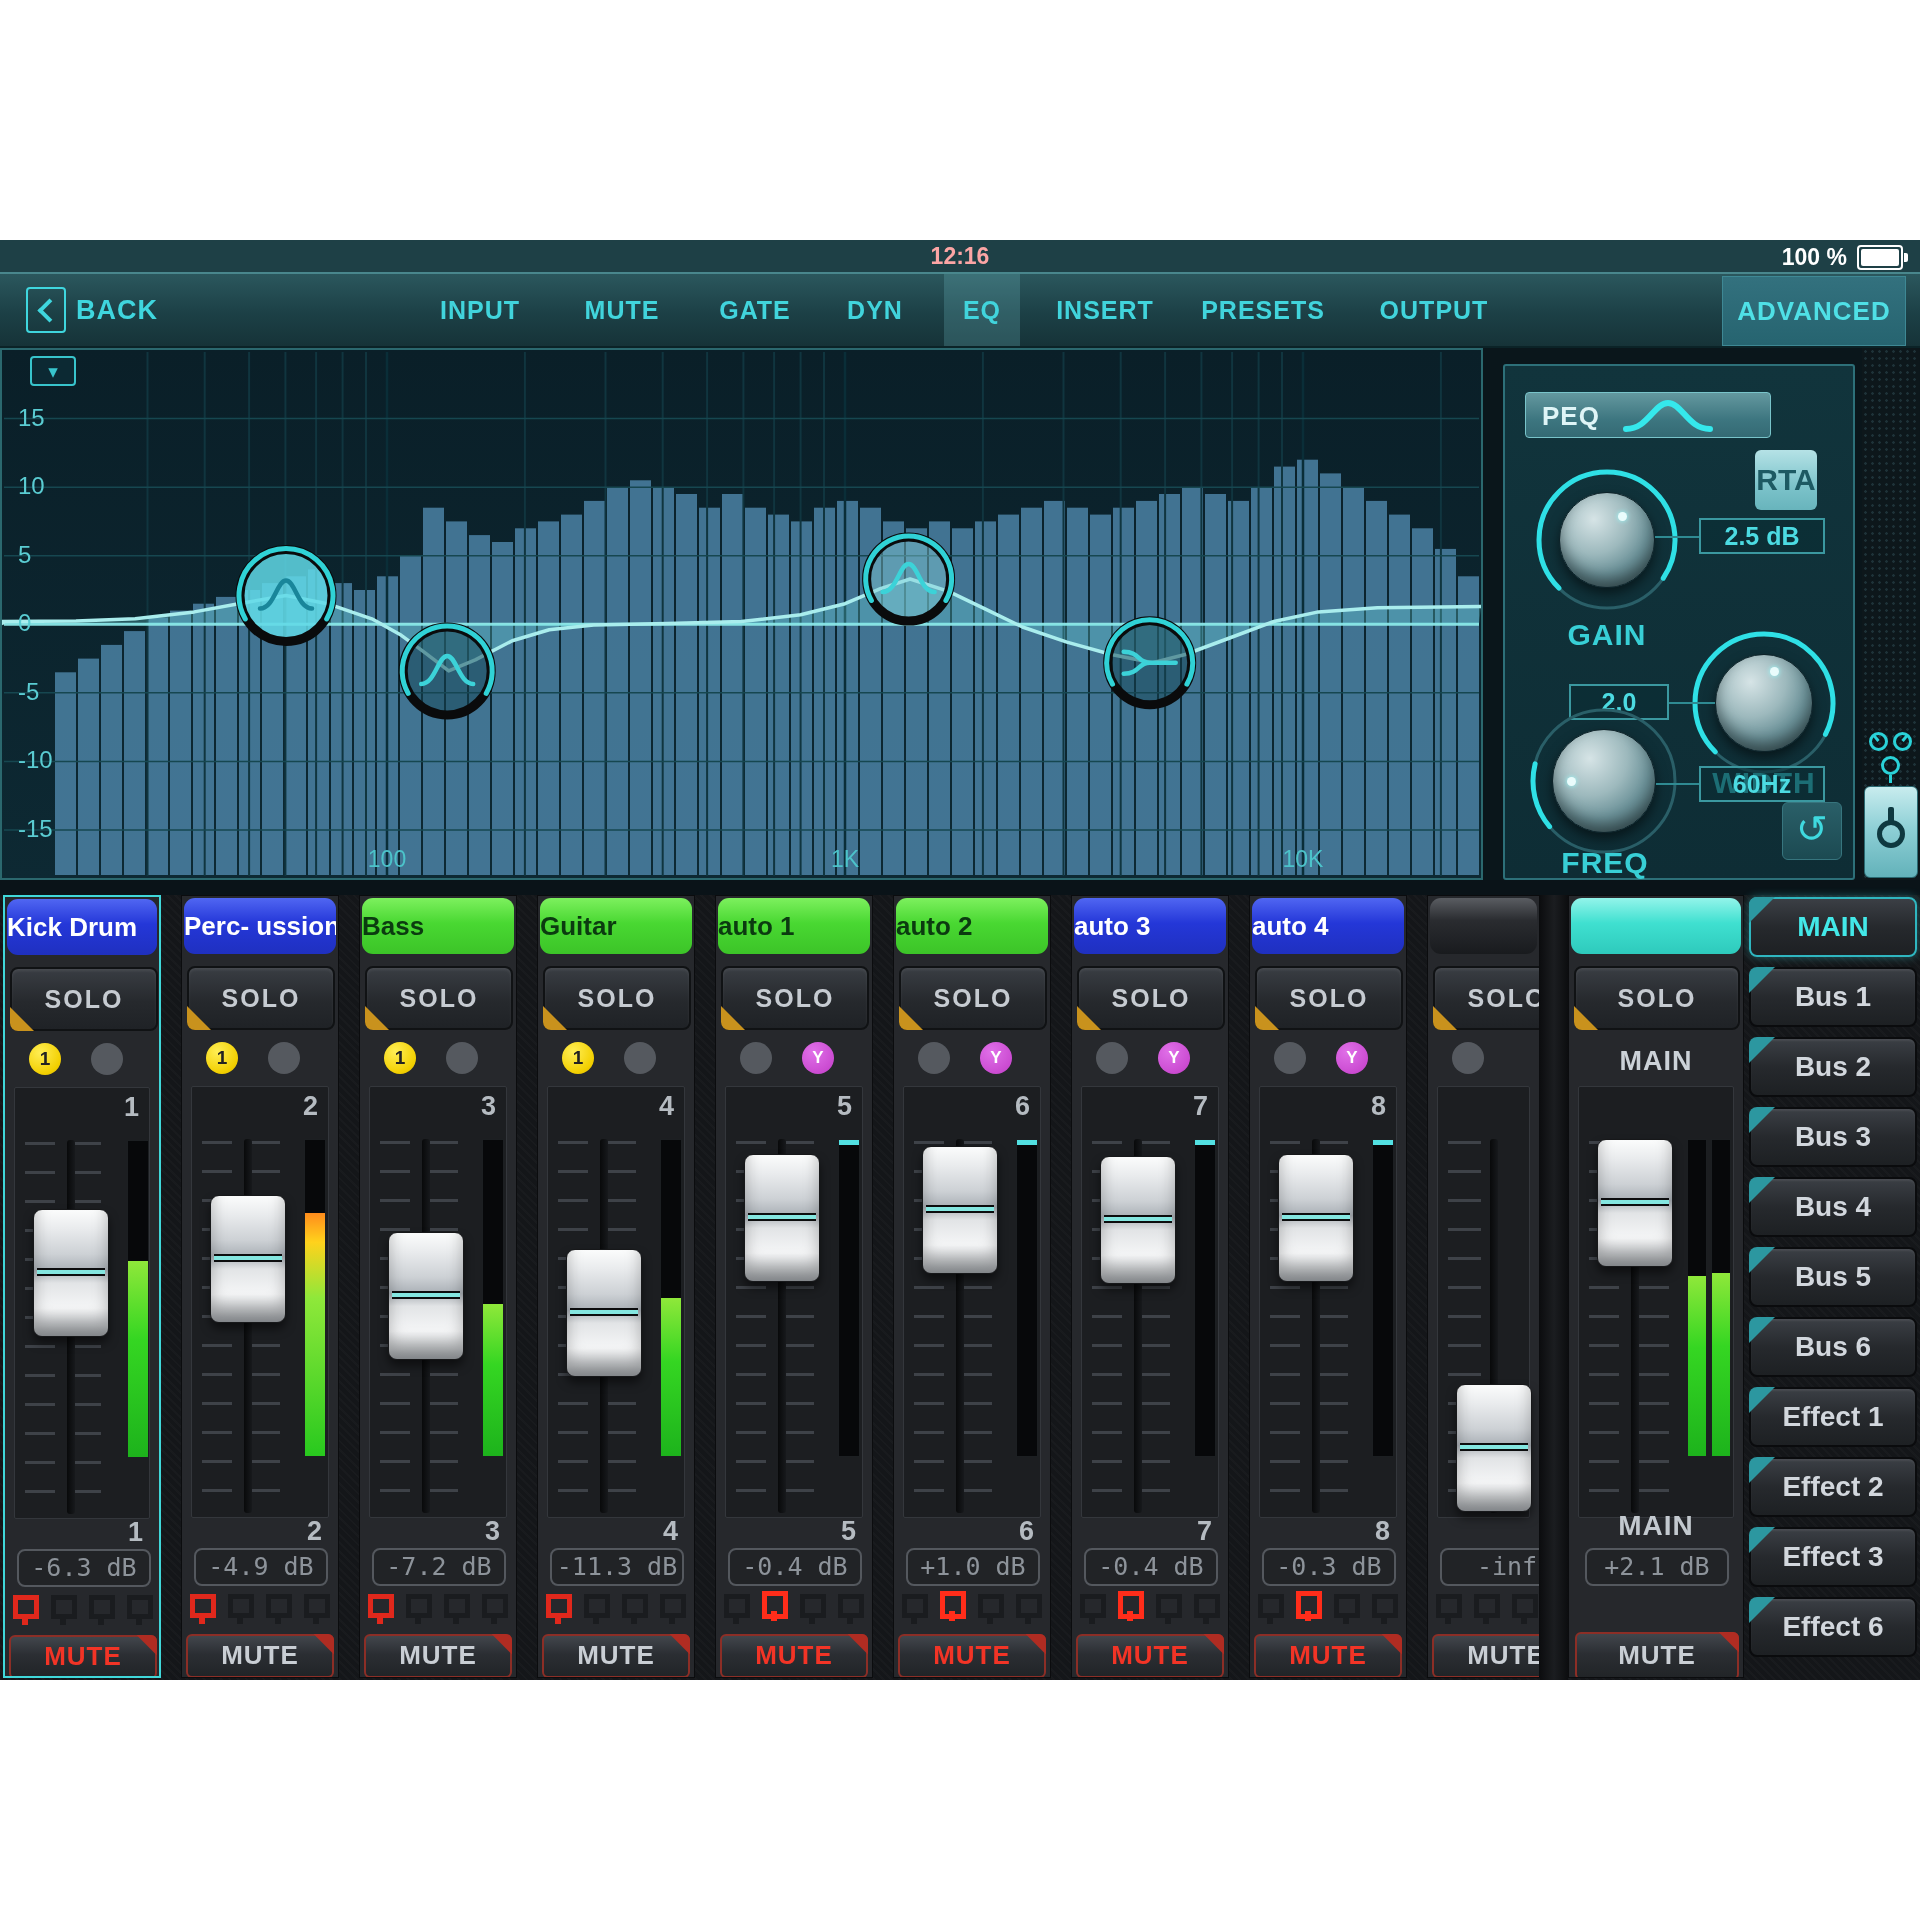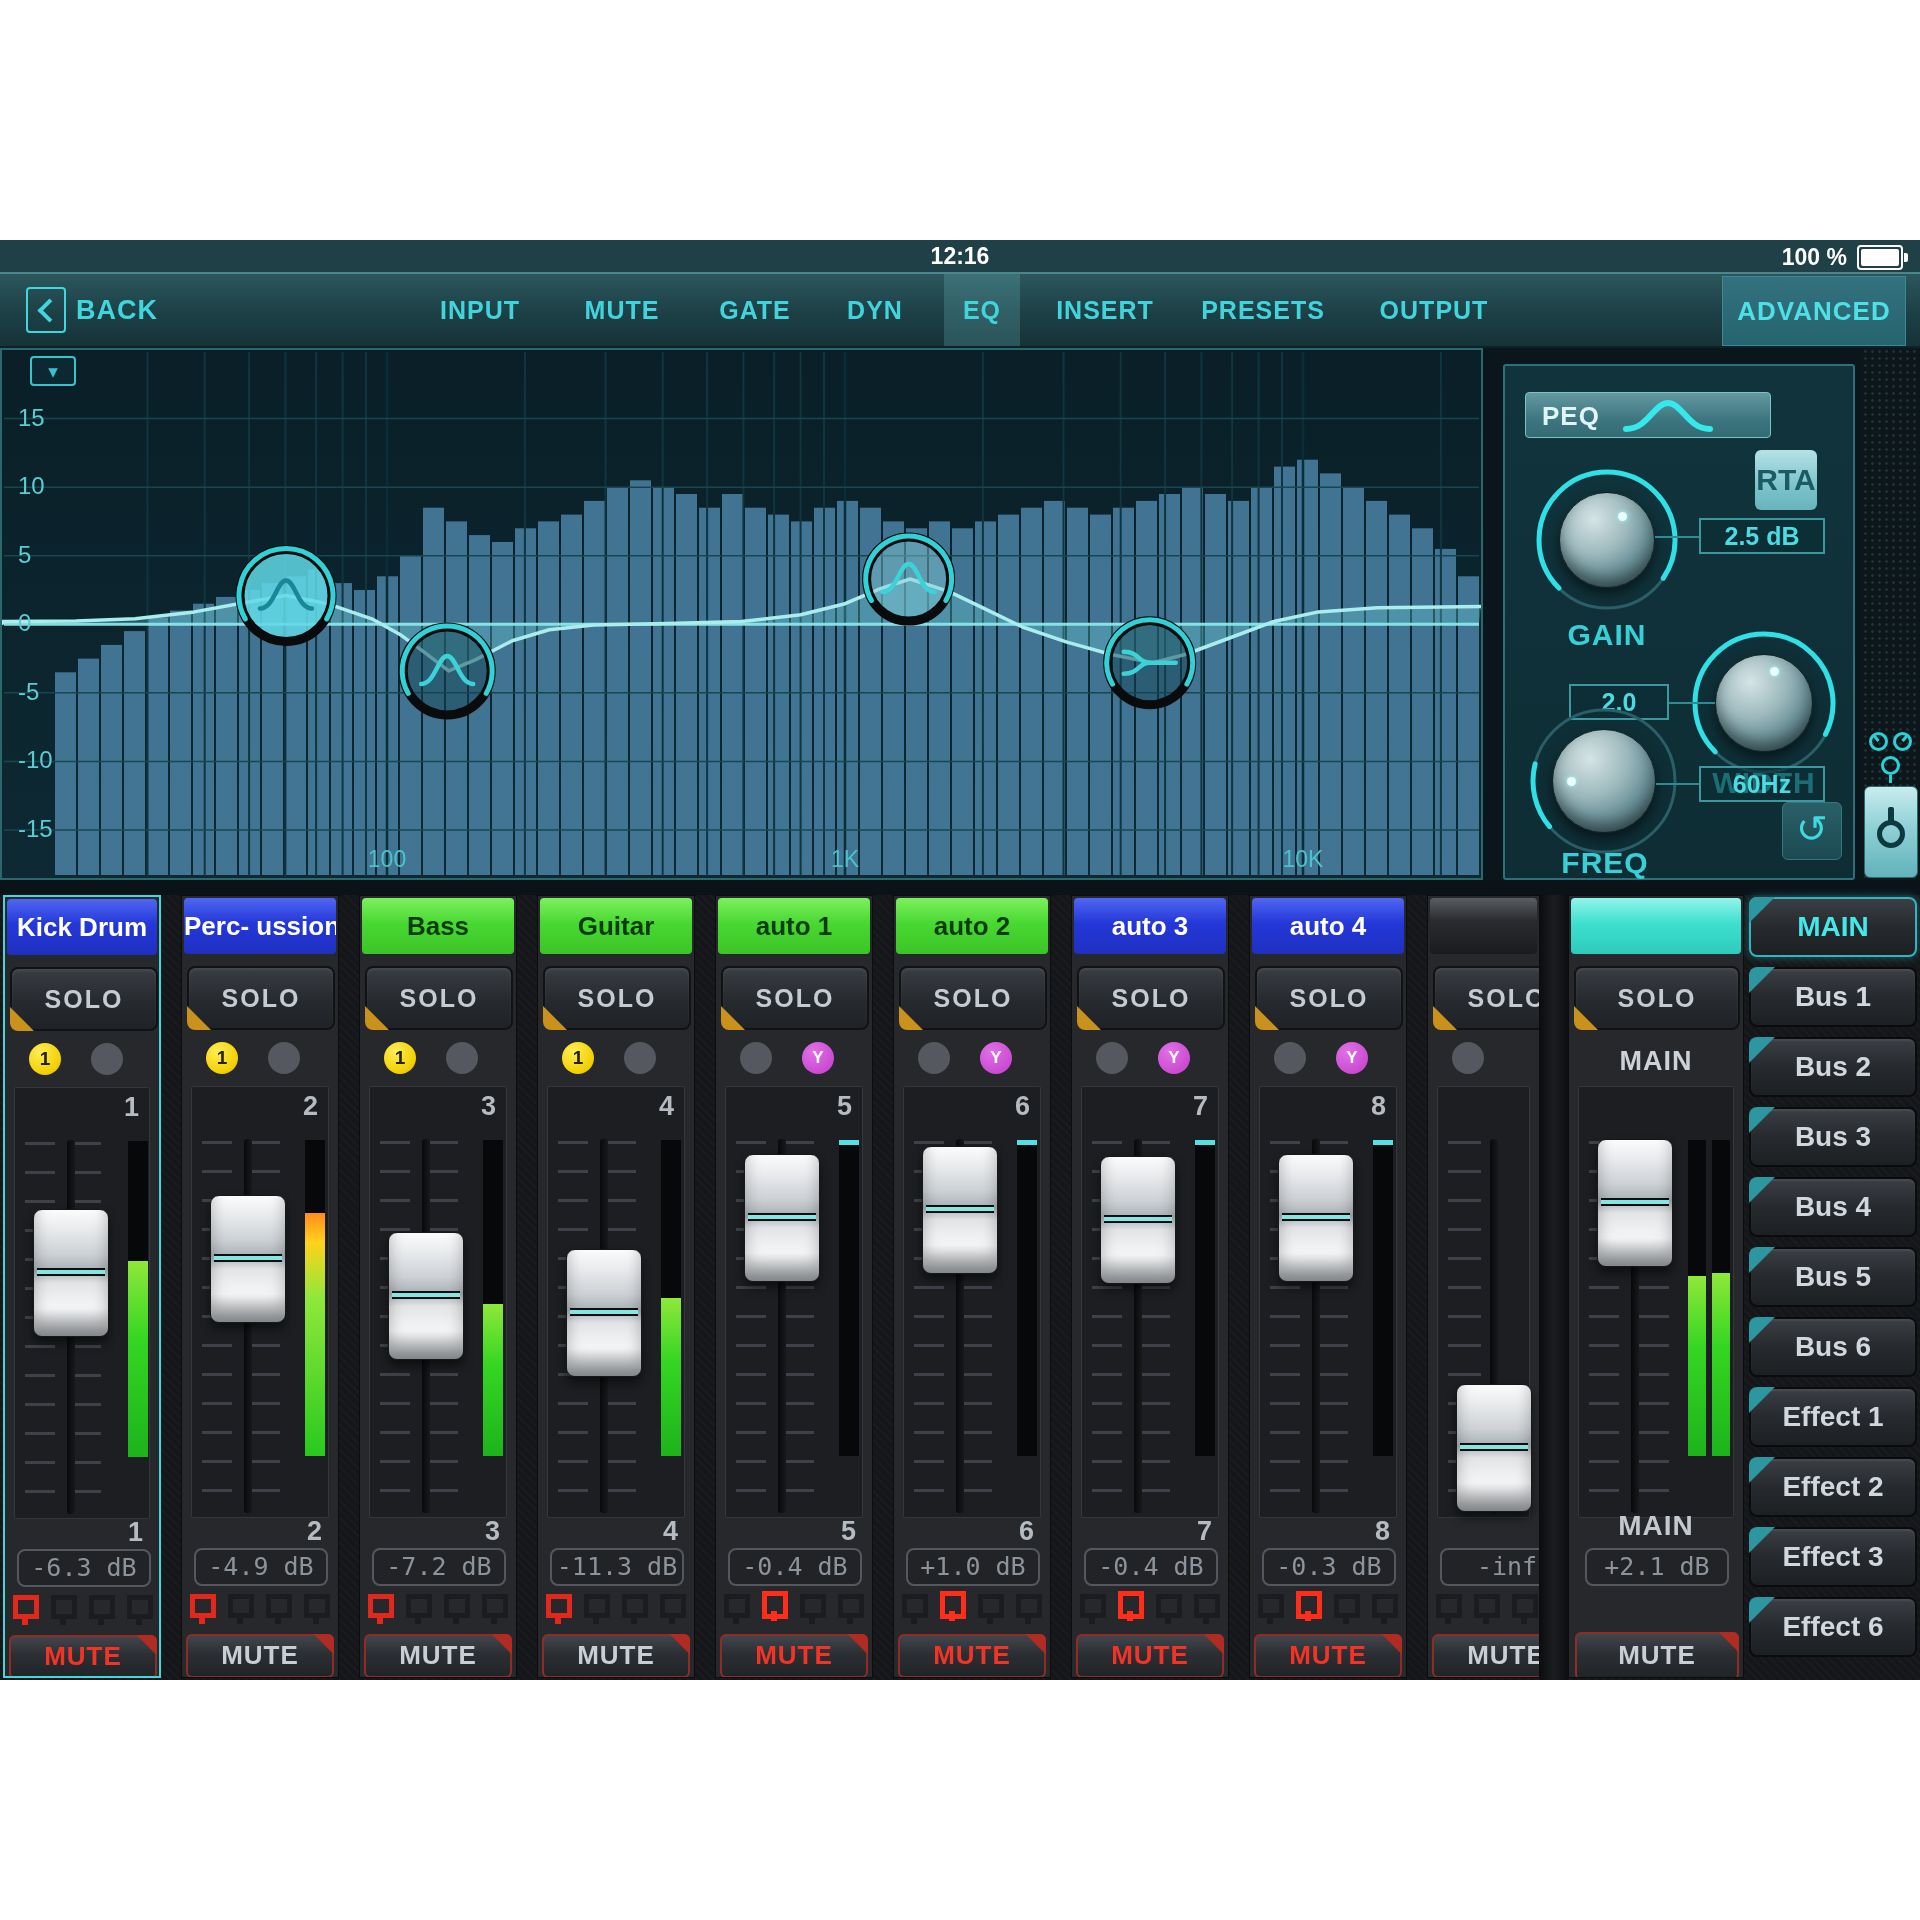--- a/index.html
+++ b/index.html
@@ -1,21 +1,21 @@
 <!DOCTYPE html>
 <html><head>
 <meta charset="utf-8">
 <style>
   html,body{margin:0;padding:0;}
   body{width:1920px;height:1920px;background:#ffffff;font-family:"Liberation Sans",sans-serif;position:relative;overflow:hidden;}
   .app{position:absolute;top:240px;left:0;width:1920px;height:1440px;background:#0a1318;}
 
   
   .statusbar{position:absolute;top:0;left:0;right:0;height:32px;background:#1e4046;}
-  .time{position:absolute;left:50%;top:3px;transform:translateX(-50%);color:#ffffff;font-size:23px;font-weight:bold;}
+  .time{position:absolute;left:50%;top:3px;transform:translateX(-50%);color:#fca5a5;font-size:23px;font-weight:bold;}
   .battery-wrap{position:absolute;right:12px;top:4px;display:flex;align-items:center;color:#fff;font-size:23px;font-weight:bold;}
   .batt-body{width:42px;height:21px;border:2px solid #fff;border-radius:4px;position:relative;margin-left:10px;}
   .batt-body::after{content:"";position:absolute;inset:2px;background:#fff;border-radius:2px;}
   .batt-nub{width:4px;height:9px;background:#fff;border-radius:0 2px 2px 0;margin-left:1px;}
 
   
   .navbar{position:absolute;top:32px;left:0;right:0;height:76px;background:linear-gradient(180deg,#2b575d,#1c4046 55%,#163338);border-top:2px solid #49878d;border-bottom:2px solid #0b2327;box-sizing:border-box;}
   .nav-tab{position:absolute;top:0;height:72px;line-height:72px;transform:translateX(-50%);color:#41d4dc;font-size:25px;font-weight:bold;letter-spacing:1px;white-space:nowrap;}
   .nav-tab-bg{position:absolute;top:0;height:72px;width:76px;transform:translateX(-50%);background:rgba(125,205,215,.22);}
   .back{position:absolute;left:26px;top:13px;display:flex;align-items:center;}
@@ -55,21 +55,21 @@
   .mk2{left:26px;top:2px;} .mk2::after{transform:rotate(40deg);}
   .mk3{left:14px;top:26px;} .mk3::after{transform:rotate(180deg);top:8px;}
   .power-btn{position:absolute;left:2px;top:438px;width:54px;height:92px;background:linear-gradient(180deg,#c8ecee,#8fd0d6 45%,#63b2ba);border-radius:6px;border:1px solid #2a6a72;box-sizing:border-box;}
   .power-circle{position:absolute;left:50%;top:52%;transform:translate(-50%,-50%);width:28px;height:28px;border:5px solid #0f3940;border-radius:50%;box-sizing:border-box;}
   .power-bar{position:absolute;left:50%;top:20px;transform:translateX(-50%);width:6px;height:18px;background:#0f3940;border-radius:2px;}
 
   
   .channels{position:absolute;top:655px;left:0;width:1920px;height:785px;background-color:#141619;background-image:repeating-linear-gradient(45deg,rgba(255,255,255,.02) 0 2px,transparent 2px 6px);}
   .strip{position:absolute;top:0;height:783px;background:#26282c;border:1px solid #0b0c0e;box-sizing:border-box;overflow:hidden;}
   .strip.selected{border:2px solid #40d8da;}
-  .ch-label{position:absolute;left:2px;right:2px;top:2px;height:56px;text-align:center;line-height:56px;font-size:26px;font-weight:bold;border-radius:4px;white-space:nowrap;overflow:hidden;}
+  .ch-label{position:absolute;left:2px;right:2px;top:2px;height:56px;text-align:left;line-height:56px;font-size:26px;font-weight:bold;border-radius:11px;white-space:nowrap;overflow:hidden;}
   .ch-label.blue{background:linear-gradient(180deg,#5066f2,#2437d8 45%,#1f30c0);color:#fff;}
   .ch-label.green{background:linear-gradient(180deg,#7df05e,#49d832 45%,#3cc428);color:#0b3b10;}
   .ch-label.cyan{background:linear-gradient(180deg,#93f4ea,#3fe0d0 45%,#2ecabc);}
   .ch-label.dark{background:linear-gradient(180deg,#5a5d62,#2a2c30 40%,#191b1e);}
   .solo-btn{position:absolute;left:5px;top:70px;height:64px;background:linear-gradient(180deg,#393d43,#26292d 55%,#1f2226);border:2px solid #101214;border-radius:8px;color:#c6cbd1;font-size:25px;font-weight:bold;letter-spacing:2px;text-align:center;line-height:60px;box-shadow:inset 0 2px 3px rgba(255,255,255,.08);box-sizing:border-box;}
   .solo-btn::after{content:"";position:absolute;left:-2px;bottom:-2px;width:24px;height:24px;background:#c9921d;clip-path:polygon(0 0,0 100%,100% 100%);border-radius:0 0 0 8px;}
   .dots{position:absolute;top:146px;left:0;right:0;height:36px;}
   .dot{position:absolute;width:32px;height:32px;border-radius:50%;top:0;text-align:center;line-height:32px;font-size:19px;font-weight:bold;}
   .dot.d0{left:24px;} .dot.d1{left:86px;}
   .dot.yellow{background:radial-gradient(circle at 35% 30%,#ffee55,#f2cf00 70%,#d8b400);color:#222;}

